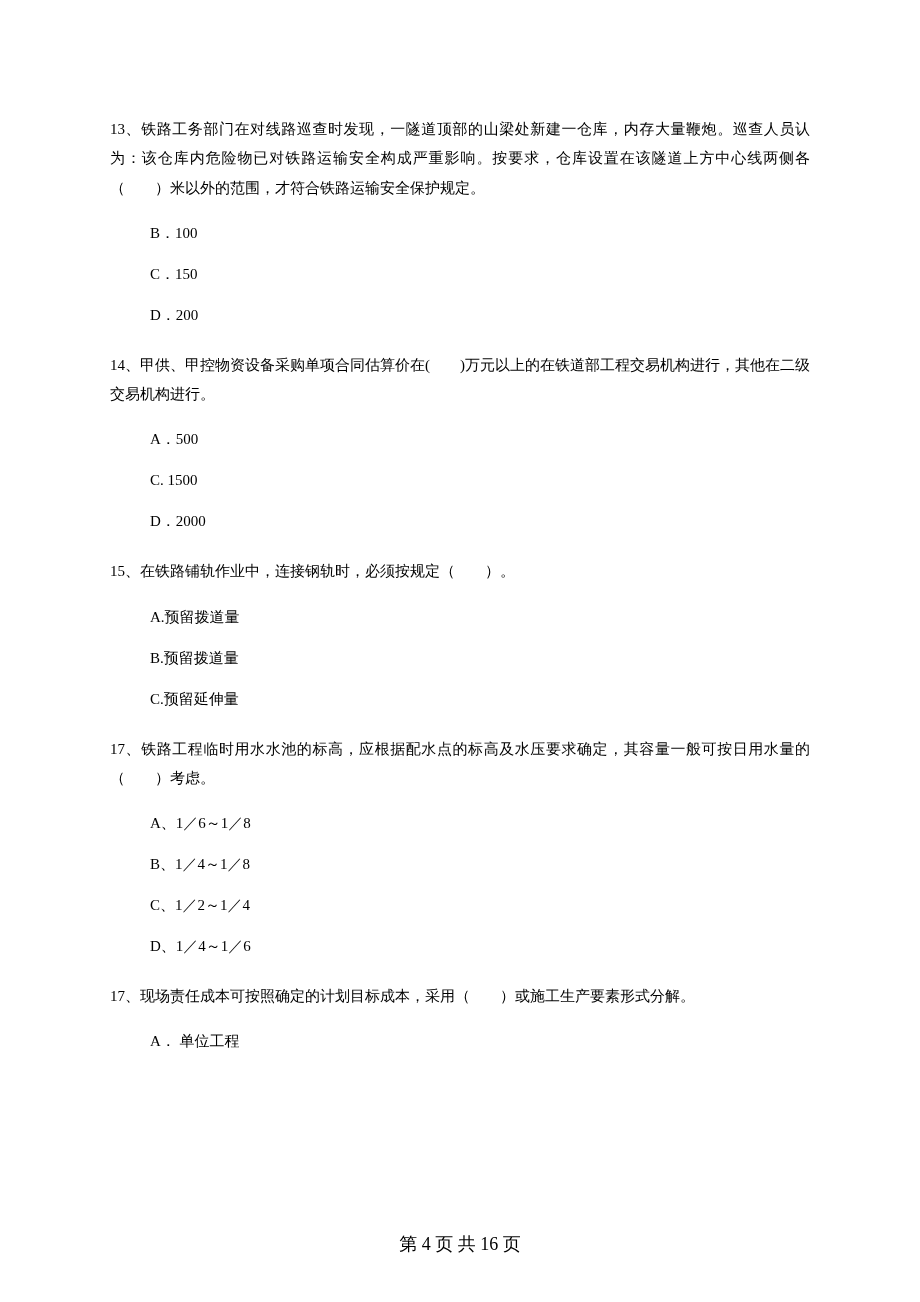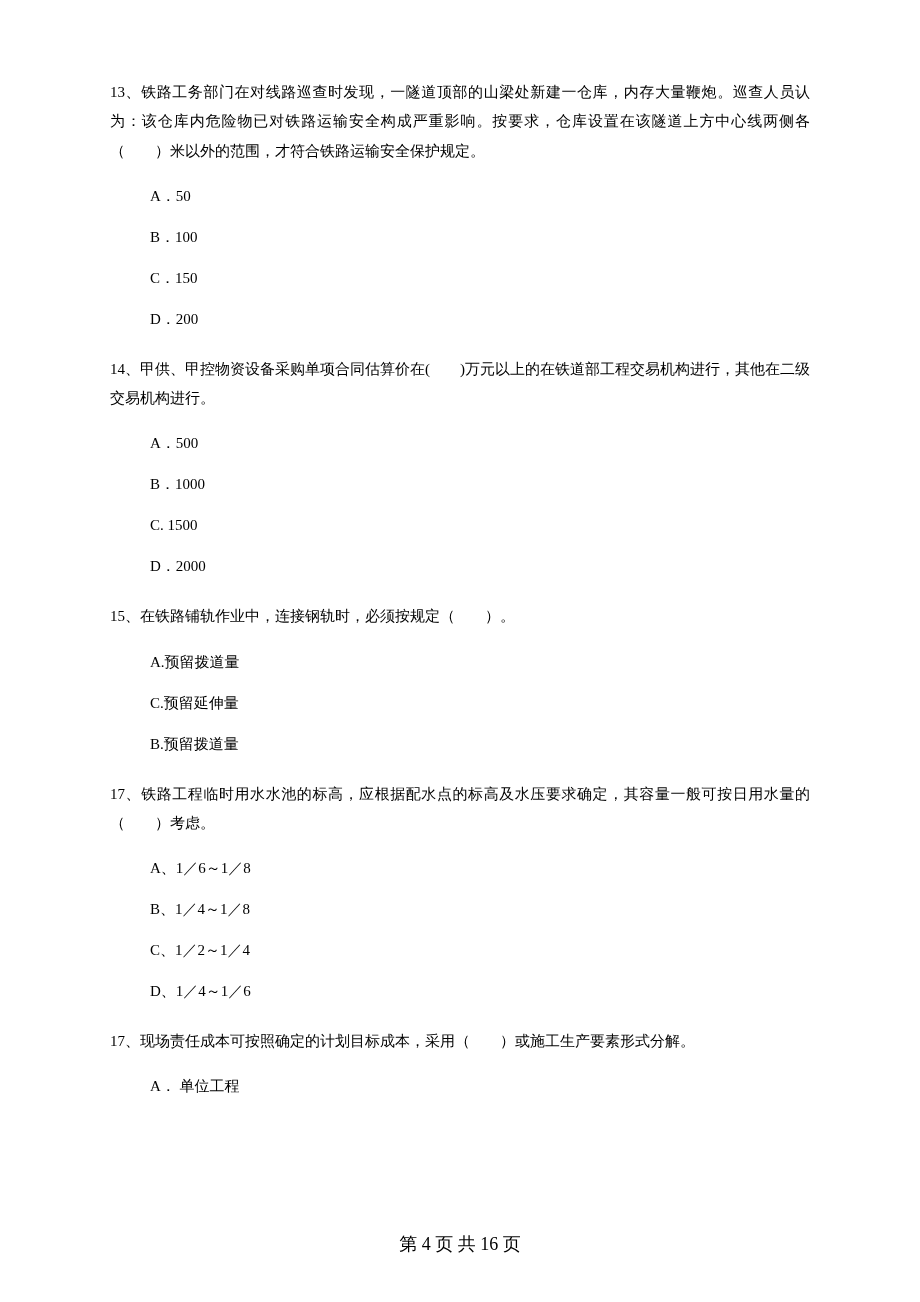--- a/index.html
+++ b/index.html
@@ -7,21 +7,21 @@
     padding: 0;
     background: #fff;
     font-family: "SimSun", "宋体", serif;
     color: #000;
     width: 920px;
     height: 1302px;
     position: relative;
     box-sizing: border-box;
   }
   .page {
-    padding: 78px 110px 0 110px;
+    padding: 115px 110px 0 110px;
     font-size: 15px;
     line-height: 1.6;
   }
   .question {
     margin-bottom: 8px;
   }
   .q-text {
     text-align: justify;
     margin-bottom: 18px;
     line-height: 1.95;
@@ -46,43 +46,41 @@
   }
 </style>
 </head>
 <body>
 
 <div class="page">
 
   <div class="question">
     <div class="q-text">13、铁路工务部门在对线路巡查时发现，一隧道顶部的山梁处新建一仓库，内存大量鞭炮。巡查人员认为：该仓库内危险物已对铁路运输安全构成严重影响。按要求，仓库设置在该隧道上方中心线两侧各（　　）米以外的范围，才符合铁路运输安全保护规定。</div>
     <div class="options">
-      <div class="option">A．50</div>
       <div class="option">B．100</div>
       <div class="option">C．150</div>
       <div class="option">D．200</div>
     </div>
   </div>
 
   <div class="question">
     <div class="q-text">14、甲供、甲控物资设备采购单项合同估算价在(　　)万元以上的在铁道部工程交易机构进行，其他在二级交易机构进行。</div>
     <div class="options">
       <div class="option">A．500</div>
-      <div class="option">B．1000</div>
       <div class="option">C. 1500</div>
       <div class="option">D．2000</div>
     </div>
   </div>
 
   <div class="question">
     <div class="q-text">15、在铁路铺轨作业中，连接钢轨时，必须按规定（　　）。</div>
     <div class="options">
       <div class="option">A.预留拨道量</div>
+      <div class="option">B.预留拨道量</div>
       <div class="option">C.预留延伸量</div>
-      <div class="option">B.预留拨道量</div>
     </div>
   </div>
 
   <div class="question">
     <div class="q-text">17、铁路工程临时用水水池的标高，应根据配水点的标高及水压要求确定，其容量一般可按日用水量的（　　）考虑。</div>
     <div class="options">
       <div class="option">A、1／6～1／8</div>
       <div class="option">B、1／4～1／8</div>
       <div class="option">C、1／2～1／4</div>
       <div class="option">D、1／4～1／6</div>

